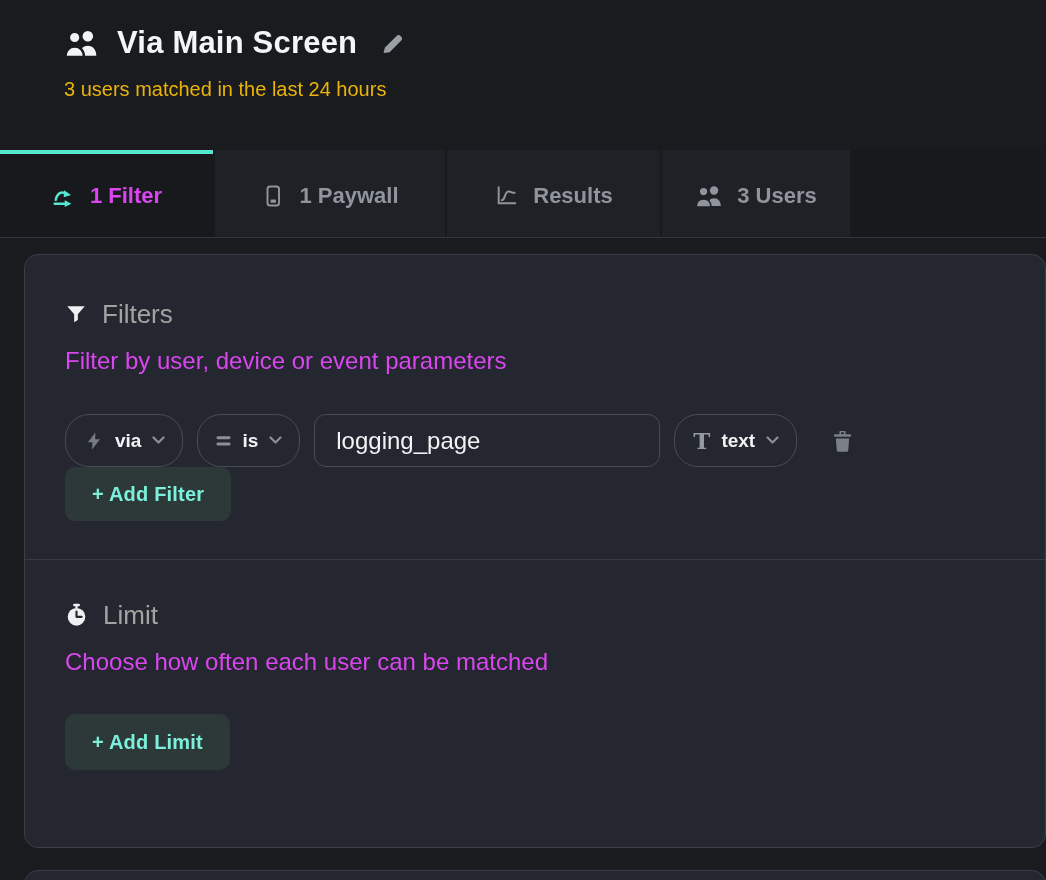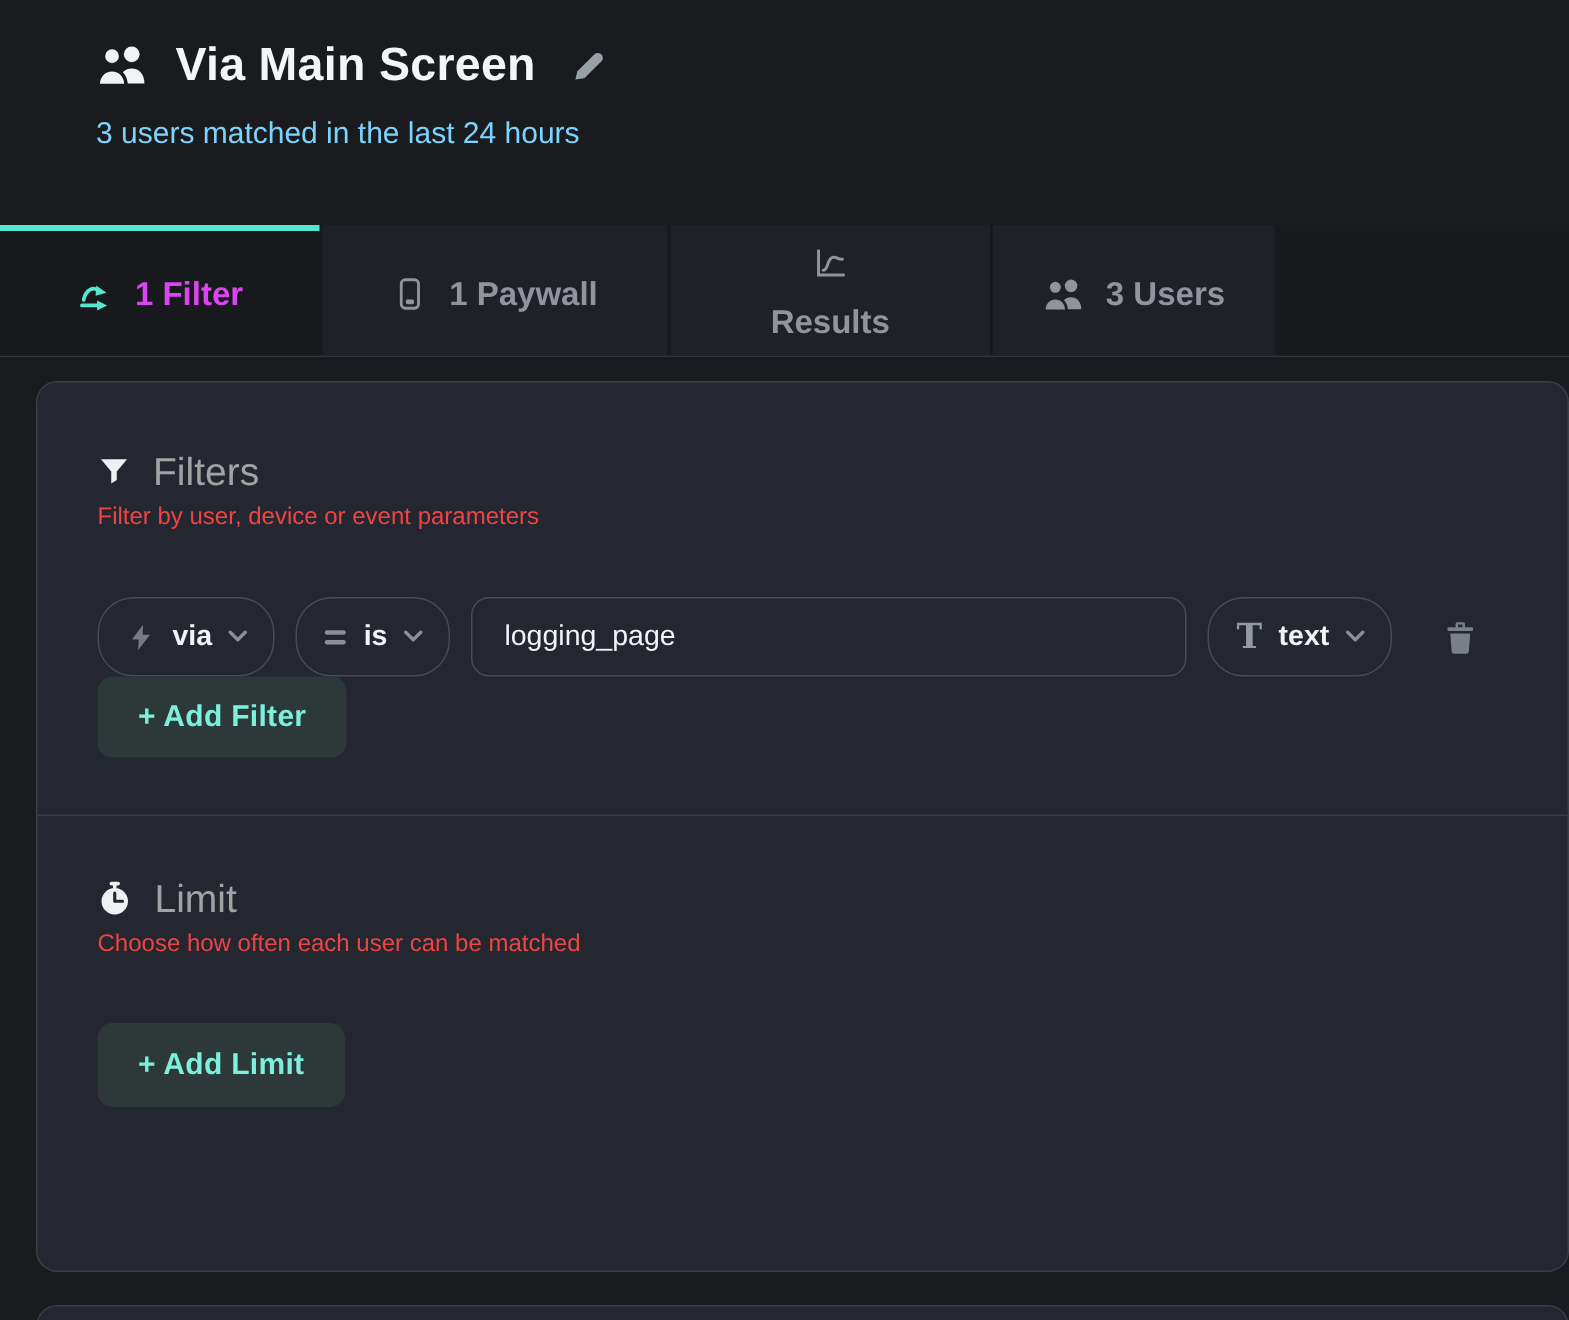--- a/index.html
+++ b/index.html
@@ -5,53 +5,53 @@
   * { margin:0; padding:0; box-sizing:border-box; }
   html,body { width:1046px; height:880px; background:#191b1f; }
   body { font-family:"Liberation Sans", sans-serif; -webkit-font-smoothing:antialiased; }
   .screen { position:relative; width:1046px; height:880px; background:#191b1f; overflow:hidden;padding-left:42px; }
 
   
   .header { position:absolute; top:0; left:64px; right:0; }
   .title-row { margin-top:25px; display:flex; align-items:center; gap:18px; }
   .page-title { font-size:31px; font-weight:700; color:#f4f5f6; letter-spacing:.2px; }
   .edit-btn { background:none; border:none; cursor:pointer; display:flex; align-items:center; margin-left:4px; }
-  .header-sub { margin-top:17px; font-size:20px; color:#7dd3fc; }
+  .header-sub { margin-top:17px; font-size:20px; color:#eab308; }
 
   
   .tabstrip { position:absolute; top:150px; left:0; right:0; height:88px; display:flex;
               background:#17191d; border-bottom:1px solid #32353c; }
   .tab { height:100%; display:flex; align-items:center; justify-content:center; gap:14px;
          font-size:22px; font-weight:600; color:#8f949d; background:#1f2127;
          border-top:4px solid transparent; margin-right:2px; cursor:pointer; }
   .tab:nth-of-type(1){ width:213px; }
   .tab:nth-of-type(2){ width:230px; }
-  .tab:nth-of-type(3){ width:213px;flex-direction:column; }
+  .tab:nth-of-type(3){ width:213px; }
   .tab:nth-of-type(4){ width:188px; }
   .tab.active { background:#17191d; color:#d946ef; border-top-color:#57e7d0; }
   .tab-filler { flex:1; background:#17191d; }
 
   
   .card { position:absolute; left:24px; width:1022px; background:#24272f;
           border:1px solid #3a3e47; border-radius:14px; }
   .card-main { top:254px; height:594px; padding:0 40px; }
   .card-next { top:870px; height:60px; }
 
   .section-heading { display:flex; align-items:center; gap:15px; margin-top:42px; }
   .section-heading h2 { font-size:26px; font-weight:400; color:#a3a3a3; line-height:34px; }
-  .section-sub { margin-top:2px; font-size:16px; line-height:24px; color:#ef4444; }
+  .section-sub { margin-top:18px; font-size:24px; line-height:24px; color:#d946ef; }
 
   .filter-row { margin-top:41px; display:flex; align-items:center; height:53px; }
   .pill { height:53px; display:inline-flex; align-items:center; gap:11px; padding:0 17px 0 18px;
           background:transparent; border:1px solid #464b54; border-radius:24px;
           font-family:inherit; font-size:19px; font-weight:600; color:#f2f3f5; cursor:pointer; }
   .pill + .pill, .pill + .value-input, .value-input + .pill { margin-left:14px; }
-  .value-input { height:53px; width:477px; padding:0 21px; background:transparent;
+  .value-input { height:53px; width:346px; padding:0 21px; background:transparent;
                  border:1px solid #464b54; border-radius:12px; color:#f2f3f5;
-                 font-family:inherit; font-size:19px; font-weight:500; outline:none; }
+                 font-family:inherit; font-size:24px; font-weight:500; outline:none; }
   .tglyph { font-family:"DejaVu Serif", serif; font-size:23px; color:#9599a2; line-height:1; }
   .icon-btn { margin-left:33px; background:none; border:none; cursor:pointer; display:flex; align-items:center; }
 
   .add-btn { height:54px; padding:0 27px; border:none; border-radius:10px;
              background:#2c3938; color:#7df0dc; font-family:inherit; font-size:20px;
              font-weight:700; letter-spacing:.2px; cursor:pointer; }
   .limit-add { height:56px; margin-top:40px; }
 
   .divider { height:1px; background:#383c44; margin:38px -40px 0 -40px; }
   .limit-heading { margin-top:38px; }

